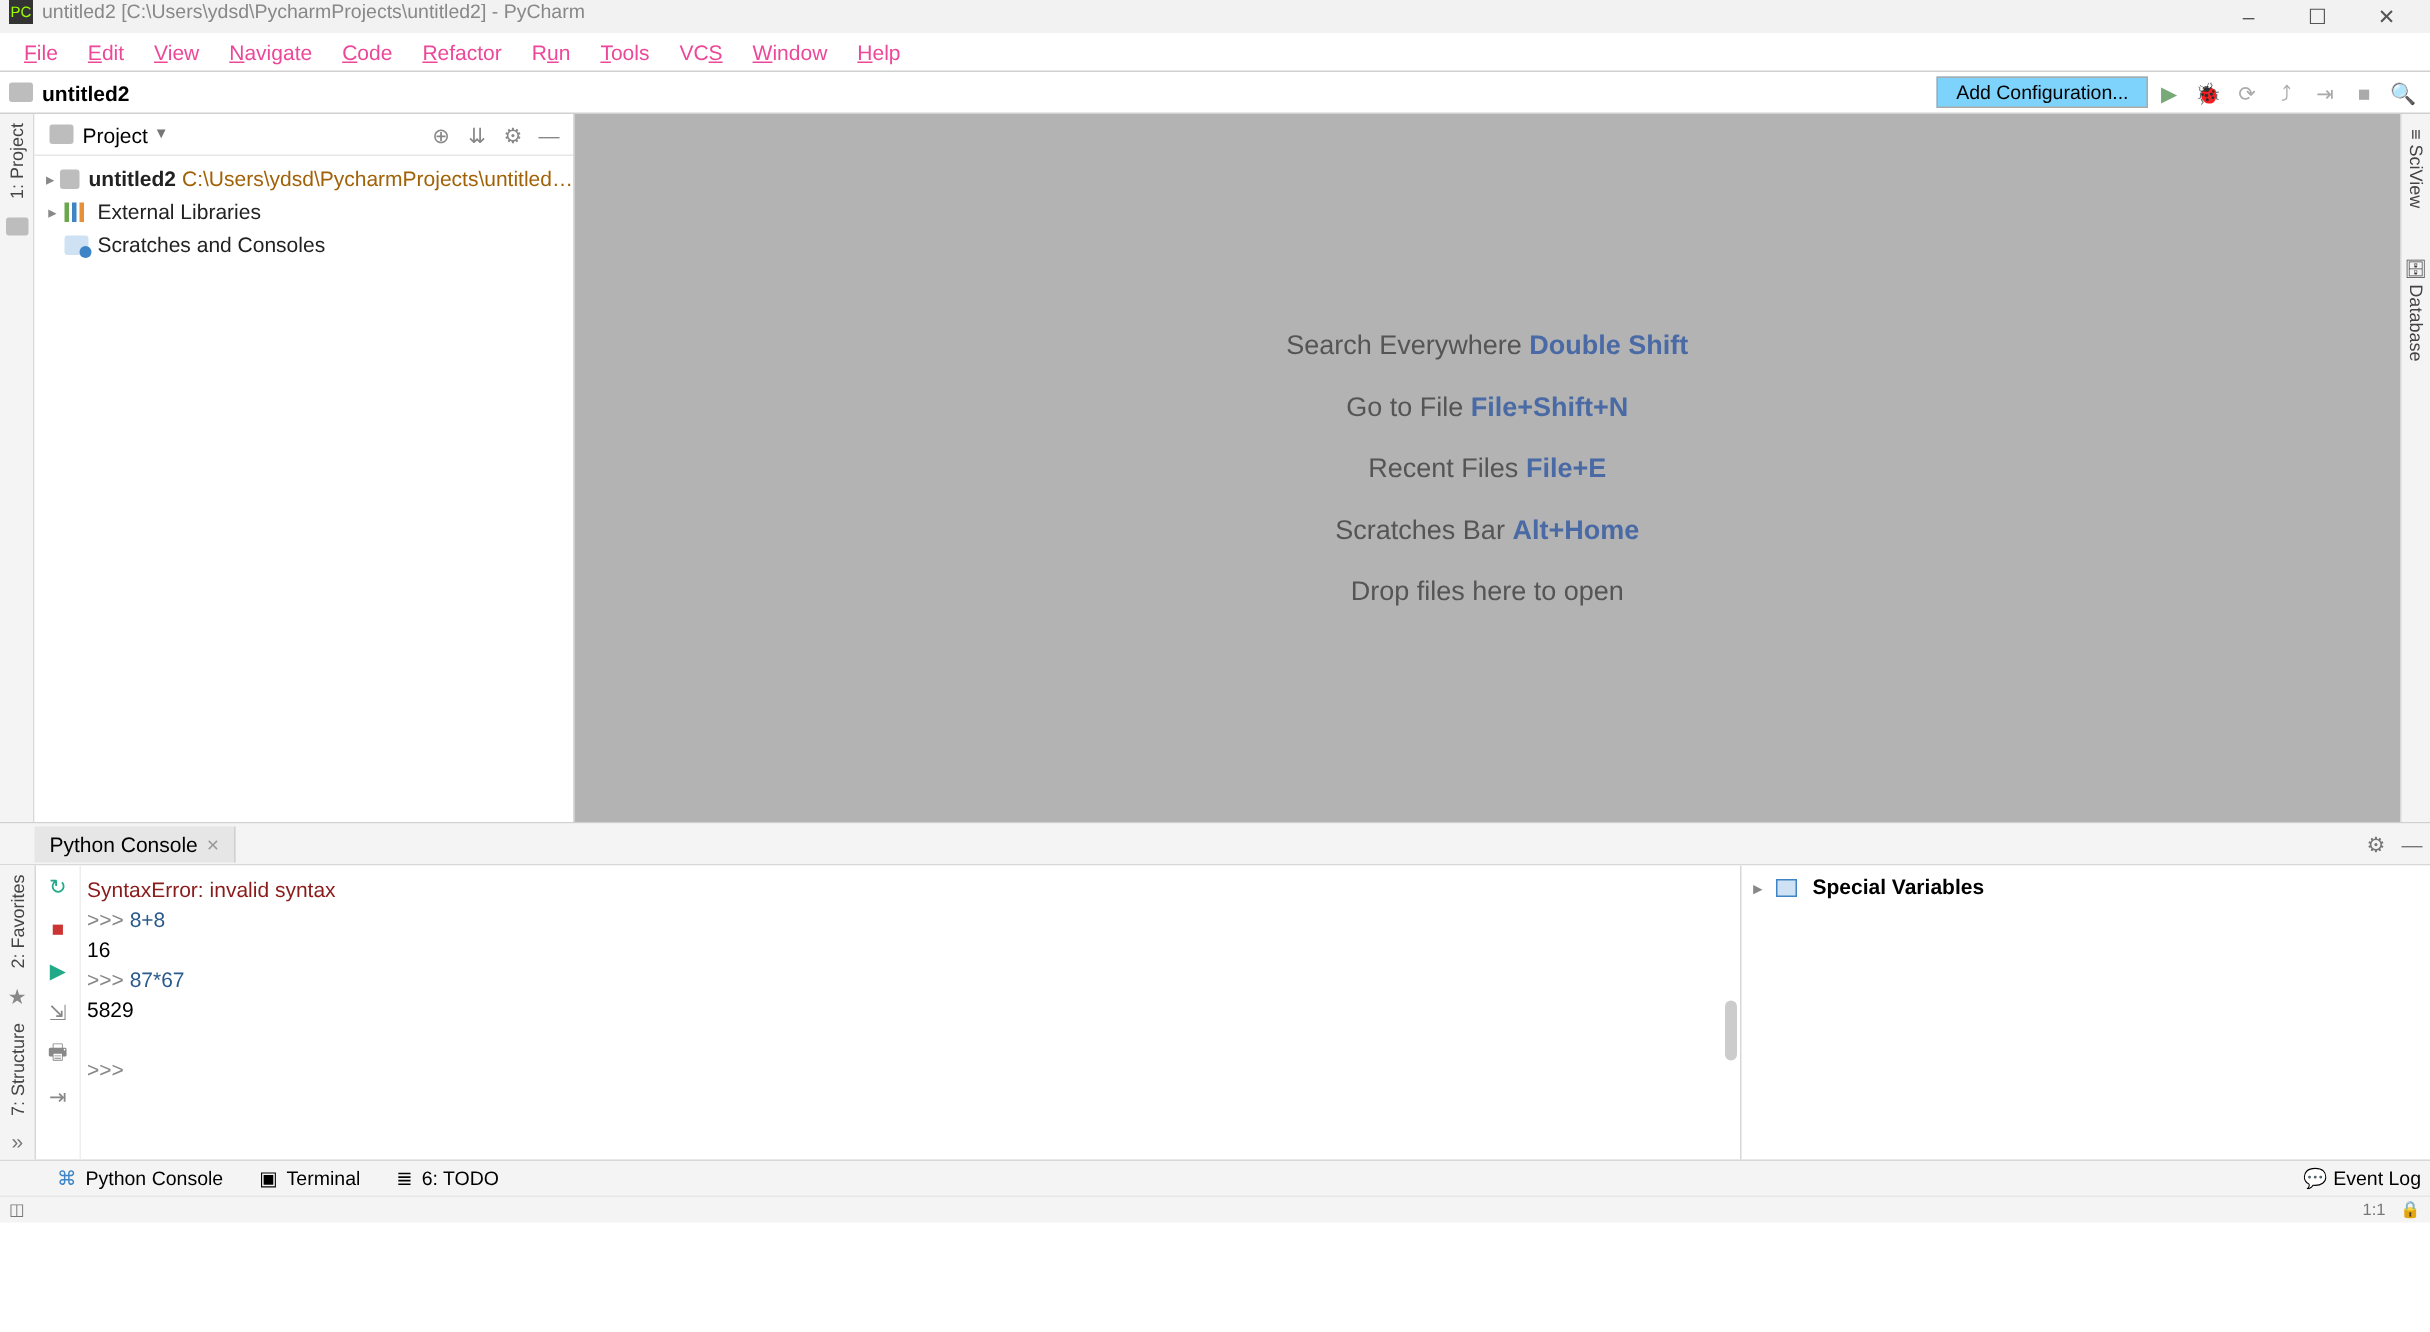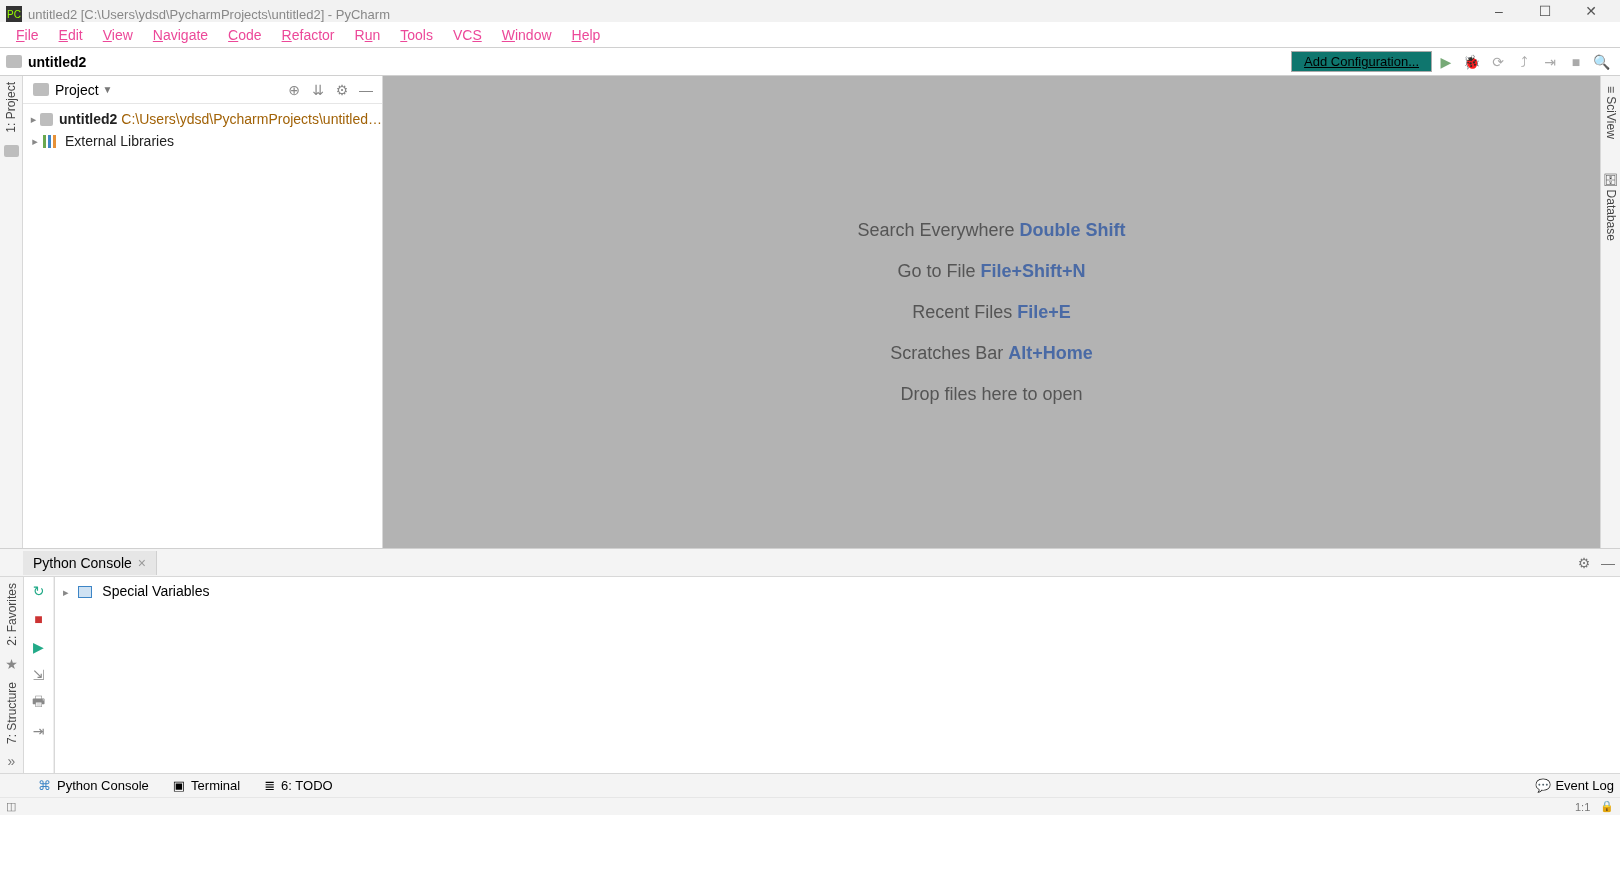--- a/index.html
+++ b/index.html
@@ -1,27 +1,27 @@
 <!DOCTYPE html>
 <html><head>
 <meta charset="utf-8">
 <style>
 * { box-sizing: border-box; margin: 0; padding: 0; font-family: "Segoe UI", Arial, sans-serif; }
 html, body { width: 1620px; height: 888px; overflow: hidden; background: #fff; }
-.titlebar { height: 22px; display: flex; align-items: flex-end; background: #f2f2f2; color: #888; font-size: 13px; padding: 0 6px; }
+.titlebar { height: 22px; display: flex; align-items: flex-start; background: #f2f2f2; color: #888; font-size: 13px; padding: 0 6px; }
 .titlebar .pc-icon { width: 16px; height: 16px; background: #333; display: inline-flex; align-items: center; justify-content: center; margin-right: 6px; font-size: 10px; color: #9f0; }
 .titlebar-spacer { flex: 1; }
 .winbtn { width: 46px; height: 22px; display: flex; align-items: center; justify-content: center; color: #555; font-size: 14px; }
 .menubar { height: 26px; display: flex; align-items: center; padding: 0 6px; background: #fff; border-bottom: 1px solid #d0d0d0; font-size: 14px; color: #ec4899; }
 .menubar .menu-item { padding: 2px 10px; }
 .menubar .menu-item u { text-decoration: underline; }
 .navbar { height: 28px; display: flex; align-items: center; background: #fff; border-bottom: 1px solid #d0d0d0; padding: 0 6px; font-size: 14px; }
 .navbar .folder-icon { width: 16px; height: 13px; background: #bdbdbd; border-radius: 2px; margin-right: 6px; }
 .navbar-spacer { flex: 1; }
-.navbar .config-btn { border: 1px solid #aaa; background: #0f766e; padding: 2px 12px; font-size: 13px; text-decoration: underline; }
+.navbar .config-btn { border: 1px solid #aaa; background: #7dd3fc; padding: 2px 12px; font-size: 13px; }
 .tb-icon { width: 24px; height: 24px; display: flex; align-items: center; justify-content: center; color: #aaa; font-size: 14px; margin-left: 2px; }
 .mainrow { display: flex; height: 472px; }
 .lgutter { width: 23px; background: #f4f4f4; border-right: 1px solid #d8d8d8; display: flex; flex-direction: column; align-items: center; }
 .lgutter .vtab { writing-mode: vertical-rl; transform: rotate(180deg); font-size: 12px; padding: 6px 2px; color: #444; }
 .lgutter .folder-mini { width: 15px; height: 12px; background: #bdbdbd; border-radius: 2px; margin-top: 6px; }
 .rgutter { width: 20px; background: #f4f4f4; border-left: 1px solid #d8d8d8; display: flex; flex-direction: column; align-items: center; }
 .rgutter .vtab { writing-mode: vertical-rl; font-size: 12px; padding: 6px 2px; color: #444; }
 .projpanel { width: 360px; background: #fff; border-right: 1px solid #d8d8d8; display: flex; flex-direction: column; }
 .projhead { height: 28px; display: flex; align-items: center; border-bottom: 1px solid #e6e6e6; padding: 0 4px; font-size: 14px; }
 .projhead .folder-icon2 { width: 16px; height: 13px; background: #bdbdbd; border-radius: 2px; margin: 0 6px; }
@@ -54,21 +54,21 @@
 .console-ltabs .vtab { writing-mode: vertical-rl; transform: rotate(180deg); font-size: 12px; padding: 6px 2px; color: #444; }
 .console-ltabs .star { color:#888; font-size:14px; margin:4px 0; }
 .console-ltabs .more { font-size:14px; color:#777; margin-bottom:4px; }
 .console-tool { width: 30px; border-right: 1px solid #eee; display:flex; flex-direction:column; align-items:center; padding-top:4px; gap:8px; }
 .console-tool .ic { width:20px; height:20px; display:flex; align-items:center; justify-content:center; font-size:14px; }
 .console-text { flex: 1; font-family: Consolas, monospace; font-size: 14px; padding: 6px 4px; line-height: 20px; position:relative; }
 .console-text .err { color: #8b1a1a; }
 .console-text .p1 { color: #2b5b8b; }
 .console-text .prompt { color: #888; }
 .console-text .scroll-thumb { position:absolute; right:2px; top:90px; width:8px; height:40px; background:#ccc; border-radius:4px; }
-.console-vars { width: 460px; border-left: 1px solid #d8d8d8; padding: 6px 8px; font-size: 14px; }
+.console-vars { width: 460px; border-left: 1px solid #d8d8d8; padding: 6px 8px; font-size: 14px; font-weight: bold; }
 .console-vars .chev2 { color:#888; font-size:11px; margin-right:6px; }
 .console-vars .box { display:inline-block; width:14px; height:12px; border:1px solid #3d85c6; background:#cfe2f3; vertical-align:middle; margin-right:6px; }
 .bottombar { height: 24px; display:flex; align-items:center; background:#f4f4f4; border-top:1px solid #d8d8d8; font-size:13px; padding:0 6px; }
 .bottombar .btab { display:flex; align-items:center; gap:6px; padding:0 12px; height:100%; }
 .bottombar .sp { flex:1; }
 .bottombar .event { display:flex; align-items:center; gap:4px; }
 .statusbar { height: 18px; background:#f4f4f4; border-top:1px solid #e6e6e6; font-size:11px; color:#777; display:flex; align-items:center; padding:0 6px; }
 .statusbar .sp { flex:1; }
 </style>
 </head>
@@ -136,20 +136,24 @@
       </div>
       <div class="tree-row">
         <span class="chev">▸</span>
         <span class="lib">
             <span></span>
             <span></span>
             <span></span>
           </span>
         <span>External Libraries</span>
       </div>
+      <div class="tree-row" style="padding-left:20px;">
+        <span class="scratch"></span>
+        <span>Scratches and Consoles</span>
+      </div>
     </div>
   </div>
   <div class="editor-empty">
     <div class="line"><span>Search Everywhere</span> <span class="shortcut">Double Shift</span></div>
     <div class="line"><span>Go to File</span> <span class="shortcut">File+Shift+N</span></div>
     <div class="line"><span>Recent Files</span> <span class="shortcut">File+E</span></div>
     <div class="line"><span>Scratches Bar</span> <span class="shortcut">Alt+Home</span></div>
     <div class="line"><span>Drop files here to open</span></div>
   </div>
   <div class="rgutter">
@@ -179,20 +183,30 @@
       <span class="more">»</span>
     </div>
     <div class="console-tool">
       <span class="ic" style="color:#2a8;">↻</span>
       <span class="ic" style="color:#c33;">■</span>
       <span class="ic" style="color:#2a8;">▶</span>
       <span class="ic" style="color:#888;">⇲</span>
       <span class="ic" style="color:#888;">🖶</span>
       <span class="ic" style="color:#888;">⇥</span>
     </div>
+    <div class="console-text">
+      <div class="err">SyntaxError: invalid syntax</div>
+      <div><span class="prompt">&gt;&gt;&gt; </span><span class="p1">8+8</span></div>
+      <div>16</div>
+      <div><span class="prompt">&gt;&gt;&gt; </span><span class="p1">87*67</span></div>
+      <div>5829</div>
+      <div style="height:20px;"></div>
+      <div><span class="prompt">&gt;&gt;&gt; </span></div>
+      <div class="scroll-thumb"></div>
+    </div>
     <div class="console-vars">
       <span class="chev2">▸</span>
       <span class="box"></span>
       <span>Special Variables</span>
     </div>
   </div>
 </div>
 
 <div class="bottombar">
   <span style="width:20px;"></span>

